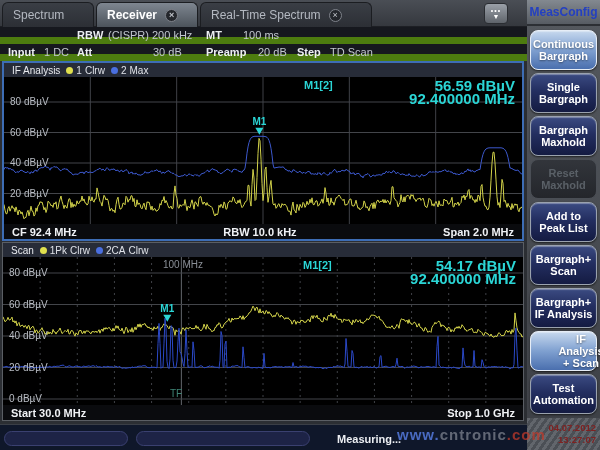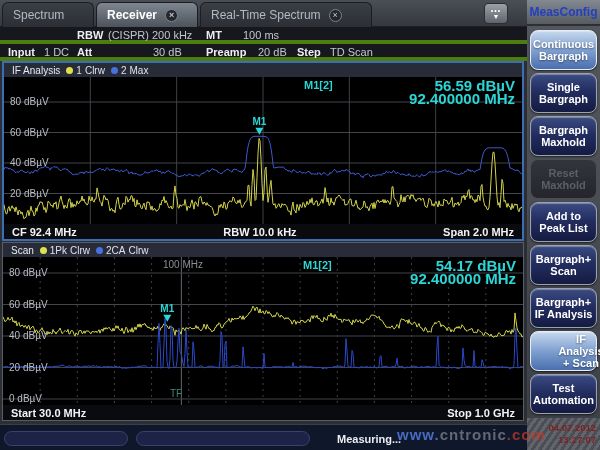--- a/index.html
+++ b/index.html
@@ -19,21 +19,21 @@
   .tab-overflow { position:absolute; left:484px; top:3px; width:24px; height:21px; border-radius:4px;
                   background:linear-gradient(#9aa0a8,#5f646b); border:1px solid #2a2d32;
                   display:flex; flex-direction:column; align-items:center; justify-content:center;
                   color:#fff; }
   .tab-overflow .dots { font-size:7px; letter-spacing:1px; line-height:5px; }
   .tab-overflow .tri  { font-size:7px; line-height:7px; }
 
   
   .settings { position:absolute; left:0; top:27px; width:527px; height:34px; background:#16181e;
               font-size:11px; color:#c9cdd5; }
-  .srow { position:absolute; left:0; width:100%; height:17px; border-bottom:4px solid #4d7c0f; }
+  .srow { position:absolute; left:0; width:100%; height:17px; border-bottom:7px solid #4d7c0f; }
   .srow .lab { position:absolute; top:2px; font-weight:bold; color:#eceef2; }
   .srow .val { position:absolute; top:2px; color:#c2c7cf; }
 
   
   .win { position:absolute; left:2px; width:522px; background:#a16207; }
   .win1 { top:61px; height:180px; border:2px solid #3d6db5; }
   .win2 { top:242px; height:179px; border:1px solid #5a5e64; }
   .winhead { position:absolute; left:0; top:0; width:100%; height:14px; background:#272c38;
              display:flex; align-items:center; gap:6px; padding:0 8px;
              font-size:10px; color:#e8eaee; }

